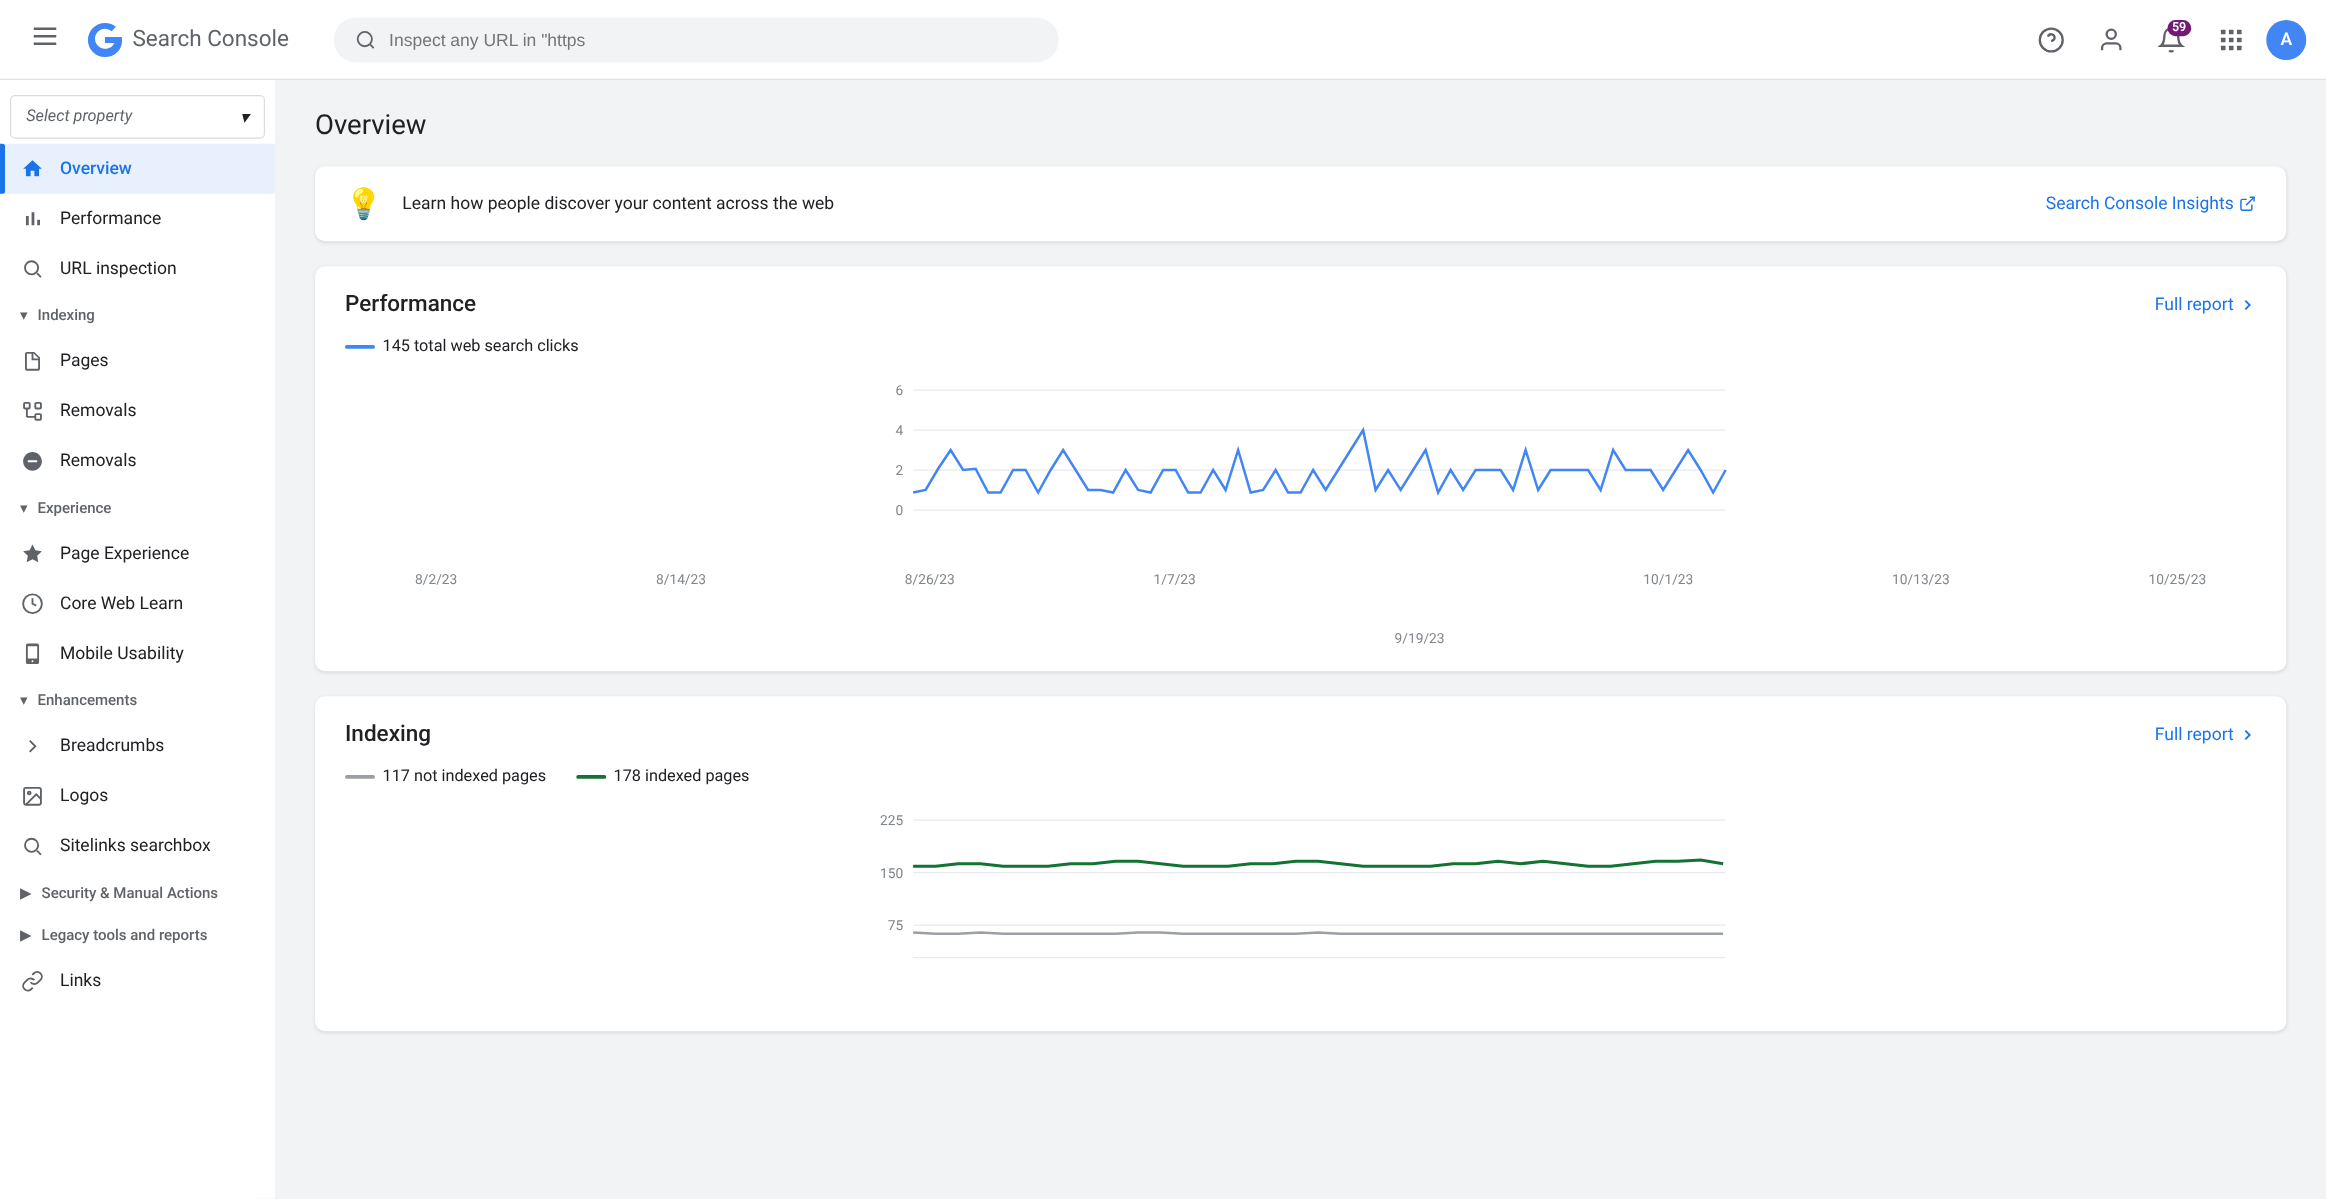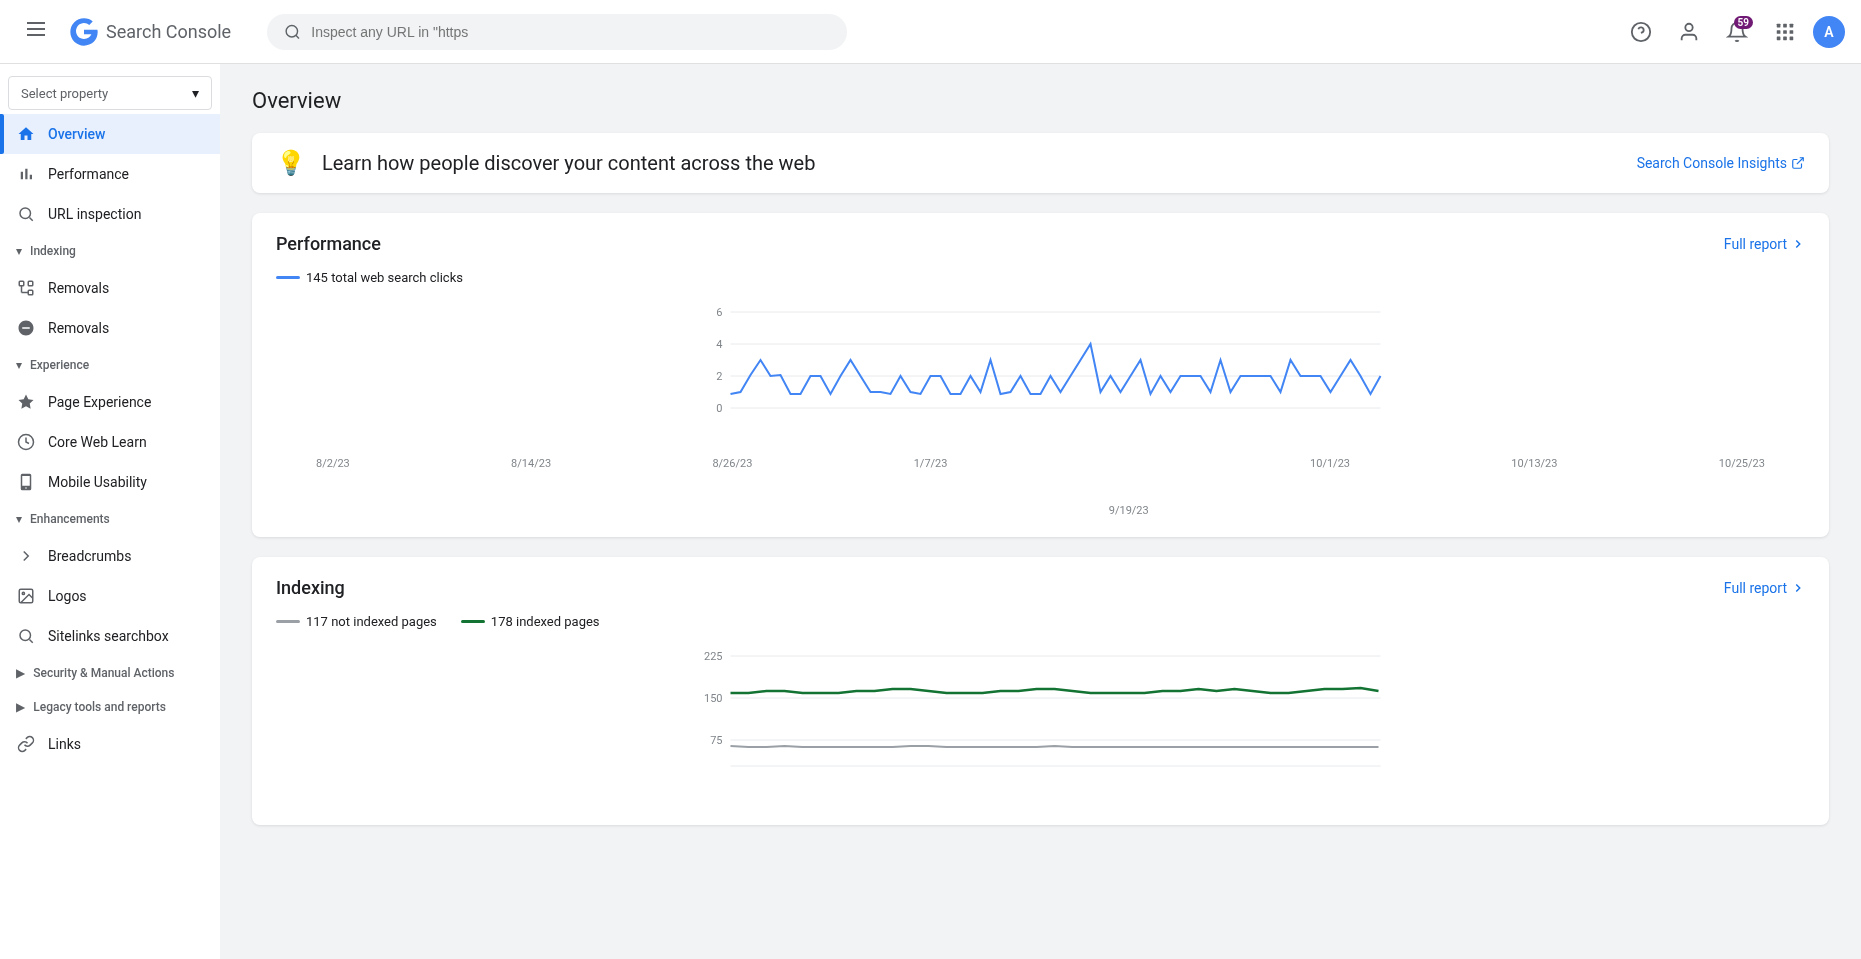--- a/index.html
+++ b/index.html
@@ -44,21 +44,21 @@
     .sidebar {
       width: 220px; background: #fff; overflow-y: auto; flex-shrink: 0;
       padding: 8px 0;
     }
     .sidebar::-webkit-scrollbar { width: 4px; }
     .sidebar::-webkit-scrollbar-thumb { background: #ccc; border-radius: 2px; }
 
     .property-selector {
       display: flex; align-items: center; justify-content: space-between;
       padding: 8px 12px; margin: 4px 8px; border-radius: 4px; cursor: pointer;
-      border: 1px solid #dadce0; font-size: 14px; color: #202124;
+      border: 1px solid #dadce0; font-size: 14px; color: #202124; font-style: italic;
     }
 
     .nav-item {
       display: flex; align-items: center; gap: 12px; padding: 10px 16px;
       cursor: pointer; font-size: 14px; color: #202124; border-radius: 0;
       position: relative;
     }
     .nav-item.active { background: #e8f0fe; color: #1a73e8; font-weight: 500; }
     .nav-item.active::before {
       content: ''; position: absolute; left: 0; top: 0; bottom: 0;
@@ -84,21 +84,21 @@
     }
 
     
     .insight-banner {
       background: #fff; border-radius: 8px; padding: 16px 24px;
       display: flex; align-items: center; justify-content: space-between;
       box-shadow: 0 1px 3px rgba(0,0,0,0.1); margin-bottom: 20px;
     }
     .insight-left { display: flex; align-items: center; gap: 16px; }
     .insight-icon { font-size: 24px; }
-    .insight-text { font-size: 20px; color: #202124; }
+    .insight-text { font-size: 14px; color: #202124; }
     .insight-link { color: #1a73e8; font-size: 14px; text-decoration: none; display: flex; align-items: center; gap: 4px; white-space: nowrap; }
 
     
     .card {
       background: #fff; border-radius: 8px;
       box-shadow: 0 1px 3px rgba(0,0,0,0.1); margin-bottom: 20px;
       padding: 20px 24px;
     }
     .card-header {
       display: flex; align-items: center; justify-content: space-between; margin-bottom: 16px;
@@ -221,20 +221,28 @@
       </span>
       <span>URL inspection</span>
     </div>
 
     <div class="nav-section-header">
       <span class="chevron">▾</span>
       <span>Indexing</span>
     </div>
     <div class="nav-item">
       <span class="nav-icon">
+        <svg width="18" height="18" viewBox="0 0 24 24" fill="#5f6368">
+            <path d="M14 2H6a2 2 0 00-2 2v16a2 2 0 002 2h12a2 2 0 002-2V8l-6-6zm-1 1.5L18.5 9H13V3.5zM6 20V4h5v7h7v9H6z"></path>
+          </svg>
+      </span>
+      <span>Pages</span>
+    </div>
+    <div class="nav-item">
+      <span class="nav-icon">
         <svg width="18" height="18" viewBox="0 0 24 24" fill="none" stroke="#5f6368" stroke-width="2">
             <rect x="3" y="3" width="6" height="6" rx="1"></rect>
             <rect x="15" y="15" width="6" height="6" rx="1"></rect>
             <rect x="15" y="3" width="6" height="6" rx="1"></rect>
             <line x1="6" y1="9" x2="6" y2="18"></line>
             <line x1="6" y1="18" x2="15" y2="18"></line>
           </svg>
       </span>
       <span>Removals</span>
     </div>
@@ -379,21 +387,21 @@
           <text x="32" y="51" class="chart-axis-label" text-anchor="end">4</text>
           <text x="32" y="83" class="chart-axis-label" text-anchor="end">2</text>
           <text x="32" y="115" class="chart-axis-label" text-anchor="end">0</text>
 
           <polyline fill="none" stroke="#4285f4" stroke-width="2" points="
               40,97 50,95 60,78 70,63 80,79 90,78 100,97 110,97 120,79 130,79 140,97 150,79 160,63 170,79 180,95 190,95 200,97 210,79 220,95 230,97 240,79 250,79 260,97 270,97 280,79 290,95 300,63 310,97 320,95 330,79 340,97 350,97 360,79 370,95 380,79 390,63 400,47 410,95 420,79 430,95 440,79 450,63 460,97 470,79 480,95 490,79 500,79 510,79 520,95 530,63 540,95 550,79 560,79 570,79 580,79 590,95 600,63 610,79 620,79 630,79 640,95 650,79 660,63 670,79 680,97 690,79
             "></polyline>
         </svg>
         
         <div style="display:flex;justify-content:space-between;padding:0 40px 0 40px;margin-top:-4px;">
-          <span style="font-size:11px;color:#80868b;">8/2/23</span>
+          <span style="font-size:11px;color:#80868b;margin-left:16px;">8/2/23</span>
           <span style="font-size:11px;color:#80868b;">8/14/23</span>
           <span style="font-size:11px;color:#80868b;">8/26/23</span>
           <span style="font-size:11px;color:#80868b;">1/7/23</span>
           <span style="font-size:11px;color:#80868b;margin-top:47px;">9/19/23</span>
           <span style="font-size:11px;color:#80868b;">10/1/23</span>
           <span style="font-size:11px;color:#80868b;">10/13/23</span>
           <span style="font-size:11px;color:#80868b;">10/25/23</span>
         </div>
       </div>
     </div>

